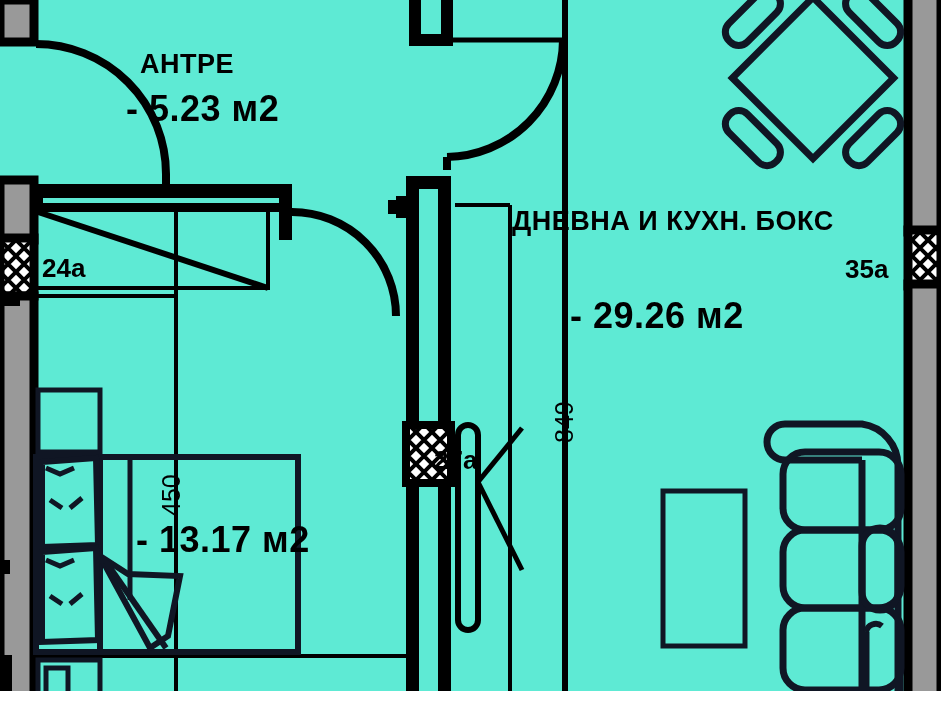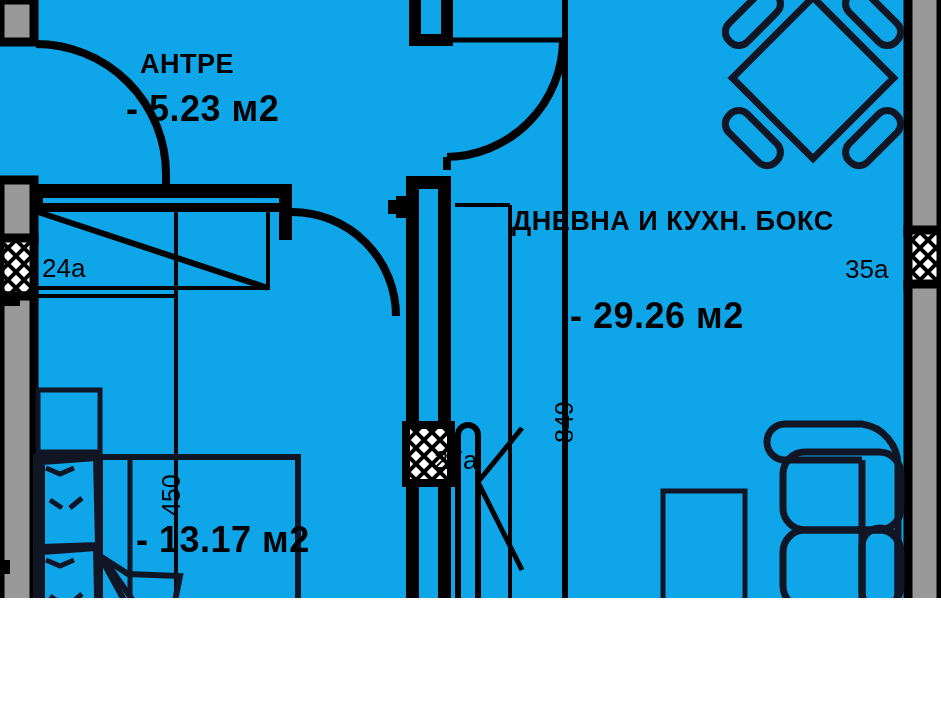--- a/index.html
+++ b/index.html
@@ -1,35 +1,35 @@
 <!DOCTYPE html>
 <html><head>
 <meta charset="utf-8">
 <style>
   html,body{margin:0;padding:0;background:#fff;}
   #plan{
     position:relative;
-    width:941px;height:598px;
-    background:#0ea5e9;
+    width:941px;height:691px;
+    background:#5eead4;
     overflow:hidden;
     font-family:"Liberation Sans", sans-serif;
   }
   #plan svg{position:absolute;left:0;top:0;width:941px;height:705px;}
   .lbl{
     position:absolute;
     color:#000;
     font-family:"Liberation Sans", sans-serif;
     font-weight:bold;
     white-space:nowrap;
     line-height:1.08;
     text-align:center;
   }
   .room-name{font-size:27px;letter-spacing:0.5px;}
   .room-area{font-size:36px;letter-spacing:0.5px;}
-  .tag{font-size:26px;font-weight:normal;}
+  .tag{font-size:26px;font-weight:bold;}
   .dim{font-size:25px;font-weight:normal;}
   .rot{transform:rotate(-90deg);transform-origin:left top;}
 </style>
 </head>
 <body>
 
 <div id="plan">
 
   <svg viewBox="0 0 941 705">
     <defs>

